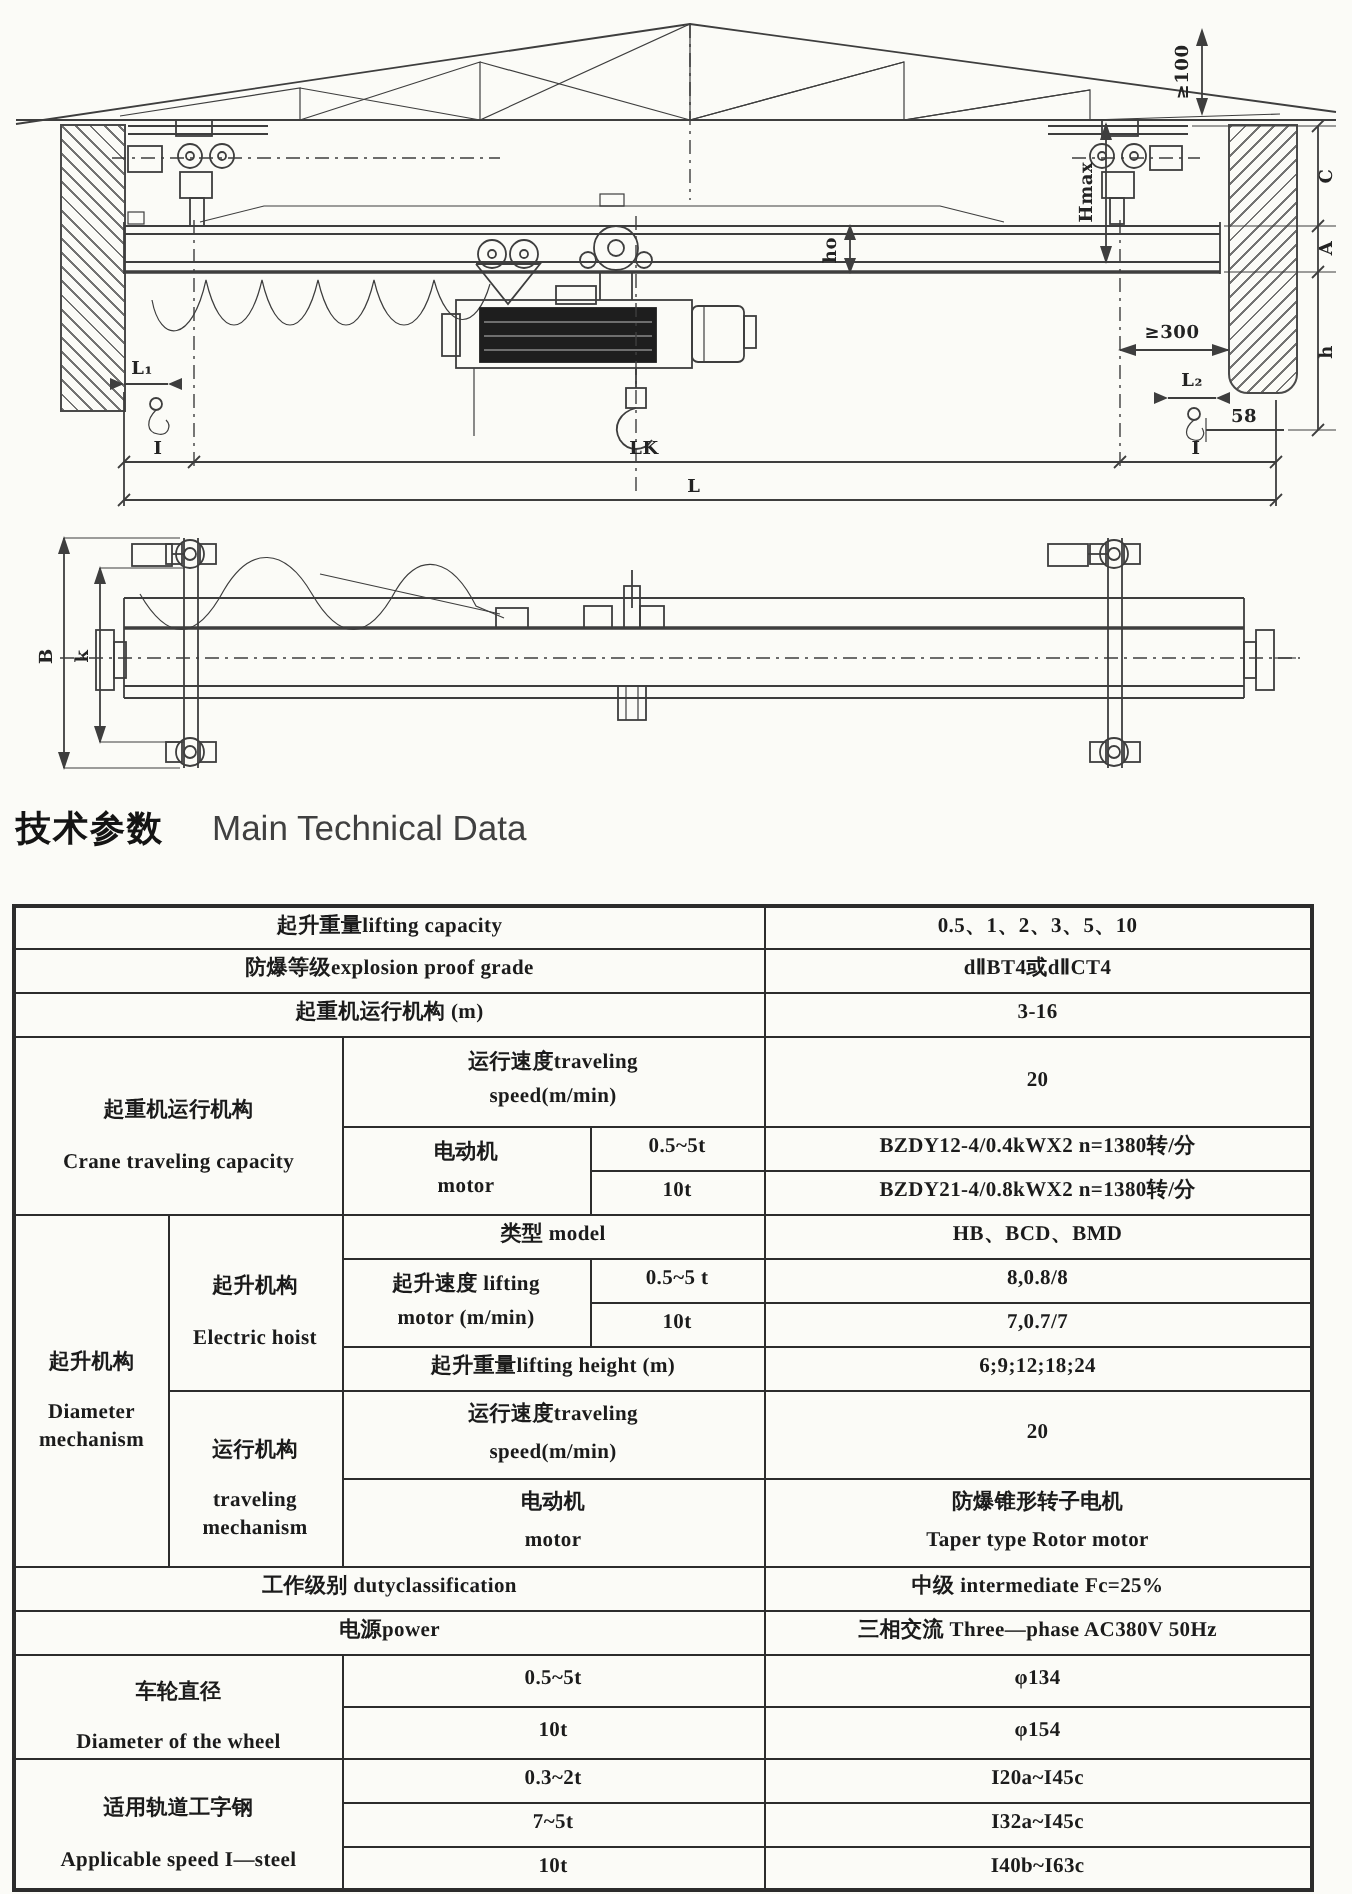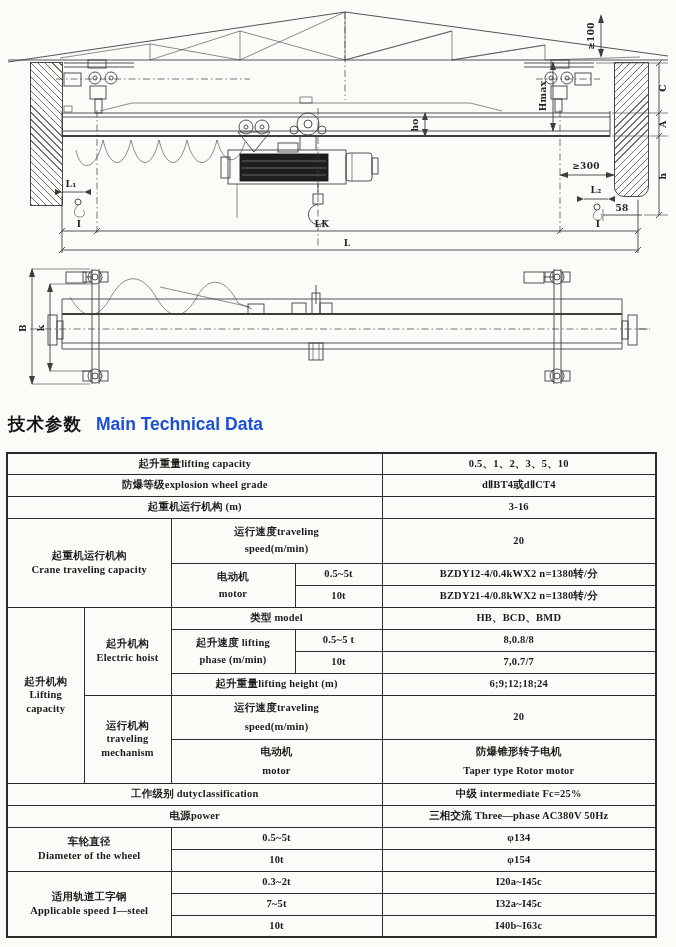--- a/index.html
+++ b/index.html
@@ -25,40 +25,40 @@
   .wall{
     position:absolute;border:1px solid #4a4a4a;
     background:repeating-linear-gradient(45deg,rgba(70,70,70,.75) 0px,rgba(70,70,70,.75) 1px,transparent 1px,transparent 5px);
   }
   .wall.right{
     border-radius:0 0 10px 10px;
     background:repeating-linear-gradient(135deg,rgba(70,70,70,.75) 0px,rgba(70,70,70,.75) 1px,transparent 1px,transparent 5px);
   }
   
   .heading{
-    position:absolute;left:8px;top:411px;height:26px;
+    position:absolute;left:8px;top:401px;height:26px;
     font-family:"Liberation Sans",sans-serif;font-size:17.5px;color:#141414;
-    display:flex;align-items:center;gap:14px;white-space:nowrap;
+    display:flex;align-items:center;gap:24px;white-space:nowrap;
   }
   .heading .zh{font-weight:bold;letter-spacing:1px;}
-  .heading .en{font-weight:bold;color:#1d4ed8;}
+  .heading .en{font-weight:normal;color:#404040;}
   
   table.tech{
     position:absolute;left:6px;top:452px;width:649px;
     border-collapse:collapse;table-layout:fixed;
     border:2px solid #2c2c2c;
   }
   table.tech td{
     border:1px solid #2c2c2c;
     text-align:center;vertical-align:middle;
     font-weight:bold;font-size:10.5px;line-height:1.3;
     letter-spacing:.2px;padding:0 10px;overflow:hidden;
   }
   tr.h21{height:21px}tr.h22{height:22px}tr.h44{height:44px}tr.h45{height:45px}
-  td .ln{display:block;}
+  td .ln{display:block;margin-top:12px;}
   td.sp2 .ln{margin:3px 0;}
   td.sp3 .ln{margin:5px 0;}
 </style>
 </head>
 <body>
 
 <div class="view" style="top:0;width:676px;height:257px;">
   <div class="wall" style="left:30px;top:62px;width:31px;height:142px;"></div>
   <div class="wall right" style="left:614px;top:62px;width:33px;height:133px;"></div>
   <svg width="676" height="257" viewBox="0 0 676 257">
@@ -289,21 +289,21 @@
       <col style="width:124px">
       <col style="width:87px">
       <col style="width:274px">
     </colgroup>
   <tbody>
       <tr class="h21">
     <td colspan="4">起升重量lifting capacity</td>
     <td>0.5、1、2、3、5、10</td>
   </tr>
   <tr class="h22">
-    <td colspan="4">防爆等级explosion wheel grade</td>
+    <td colspan="4">防爆等级explosion proof grade</td>
     <td>dⅡBT4或dⅡCT4</td>
   </tr>
   <tr class="h22">
     <td colspan="4">起重机运行机构 (m)</td>
     <td>3-16</td>
   </tr>
   <tr class="h45">
     <td colspan="2" rowspan="3">
       <span class="ln">起重机运行机构</span>
       <span class="ln">Crane traveling capacity</span>
@@ -322,33 +322,33 @@
     <td>0.5~5t</td>
     <td>BZDY12-4/0.4kWX2  n=1380转/分</td>
   </tr>
   <tr class="h22">
     <td>10t</td>
     <td>BZDY21-4/0.8kWX2  n=1380转/分</td>
   </tr>
   <tr class="h22">
     <td rowspan="6">
       <span class="ln">起升机构</span>
-      <span class="ln">Lifting capacity</span>
+      <span class="ln">Diameter mechanism</span>
     </td>
     <td rowspan="4">
       <span class="ln">起升机构</span>
       <span class="ln">Electric hoist</span>
     </td>
     <td colspan="2">类型  model</td>
     <td>HB、BCD、BMD</td>
   </tr>
   <tr class="h22">
     <td rowspan="2" class="sp2">
       <span class="ln">起升速度 lifting</span>
-      <span class="ln">phase (m/min)</span>
+      <span class="ln">motor (m/min)</span>
     </td>
     <td>0.5~5 t</td>
     <td>8,0.8/8</td>
   </tr>
   <tr class="h22">
     <td>10t</td>
     <td>7,0.7/7</td>
   </tr>
   <tr class="h22">
     <td colspan="2">起升重量lifting height (m)</td>

